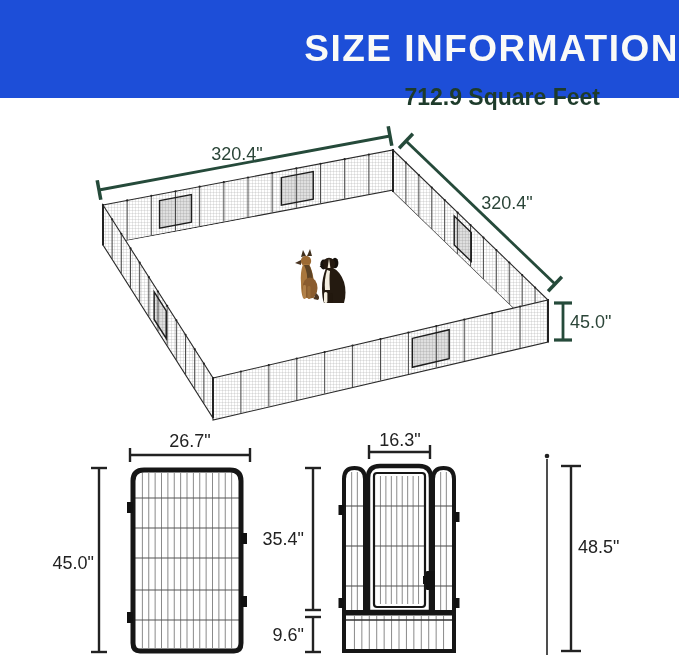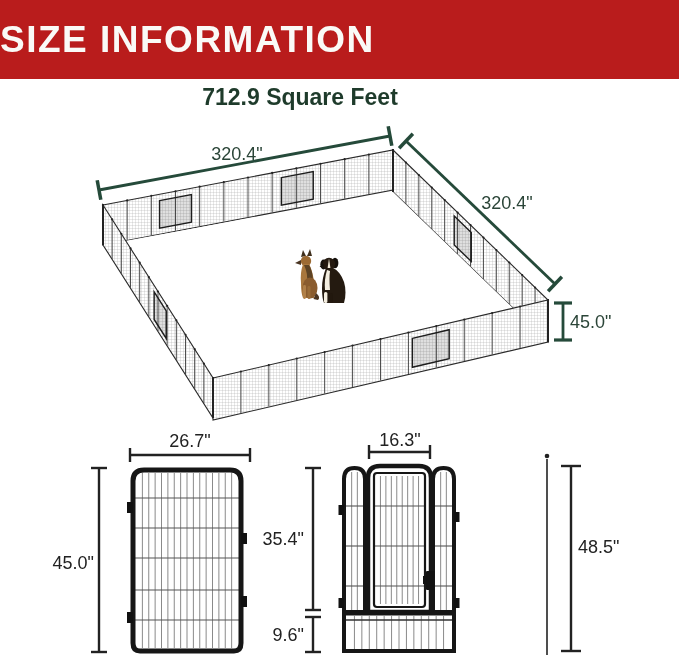--- a/index.html
+++ b/index.html
@@ -1,28 +1,28 @@
 <!DOCTYPE html>
 <html><head>
 <meta charset="utf-8">
 <style>
   html,body{margin:0;padding:0;}
   body{
     width:679px;height:655px;position:relative;background:#ffffff;
     font-family:"Liberation Sans",sans-serif;overflow:hidden;
   }
   .banner{
-    position:absolute;top:0;left:0;width:679px;height:79px;background:#b91c1c;
-    display:flex;align-items:center;justify-content:flex-start;
+    position:absolute;top:0;left:0;width:679px;height:98px;background:#1d4ed8;
+    display:flex;align-items:center;justify-content:flex-end;
   }
   .banner h1{
     margin:0;color:#fafaf7;font-size:37px;font-weight:bold;letter-spacing:1.5px;
   }
   .subtitle{
-    position:absolute;top:84px;left:0;width:600px;text-align:center;
+    position:absolute;top:84px;left:0;width:600px;text-align:right;
     font-size:23px;font-weight:bold;color:#1e3b2b;
   }
   svg.diagram{position:absolute;top:0;left:0;}
   svg text{font-family:"Liberation Sans",sans-serif;font-size:18px;font-weight:500;}
   .tG{fill:#2b4538;}
   .tB{fill:#222222;}
   .dimG{stroke:#254a3a;fill:none;}
   .dimB{stroke:#222222;fill:none;}
   .frame{stroke:#161616;fill:none;}
 </style>

